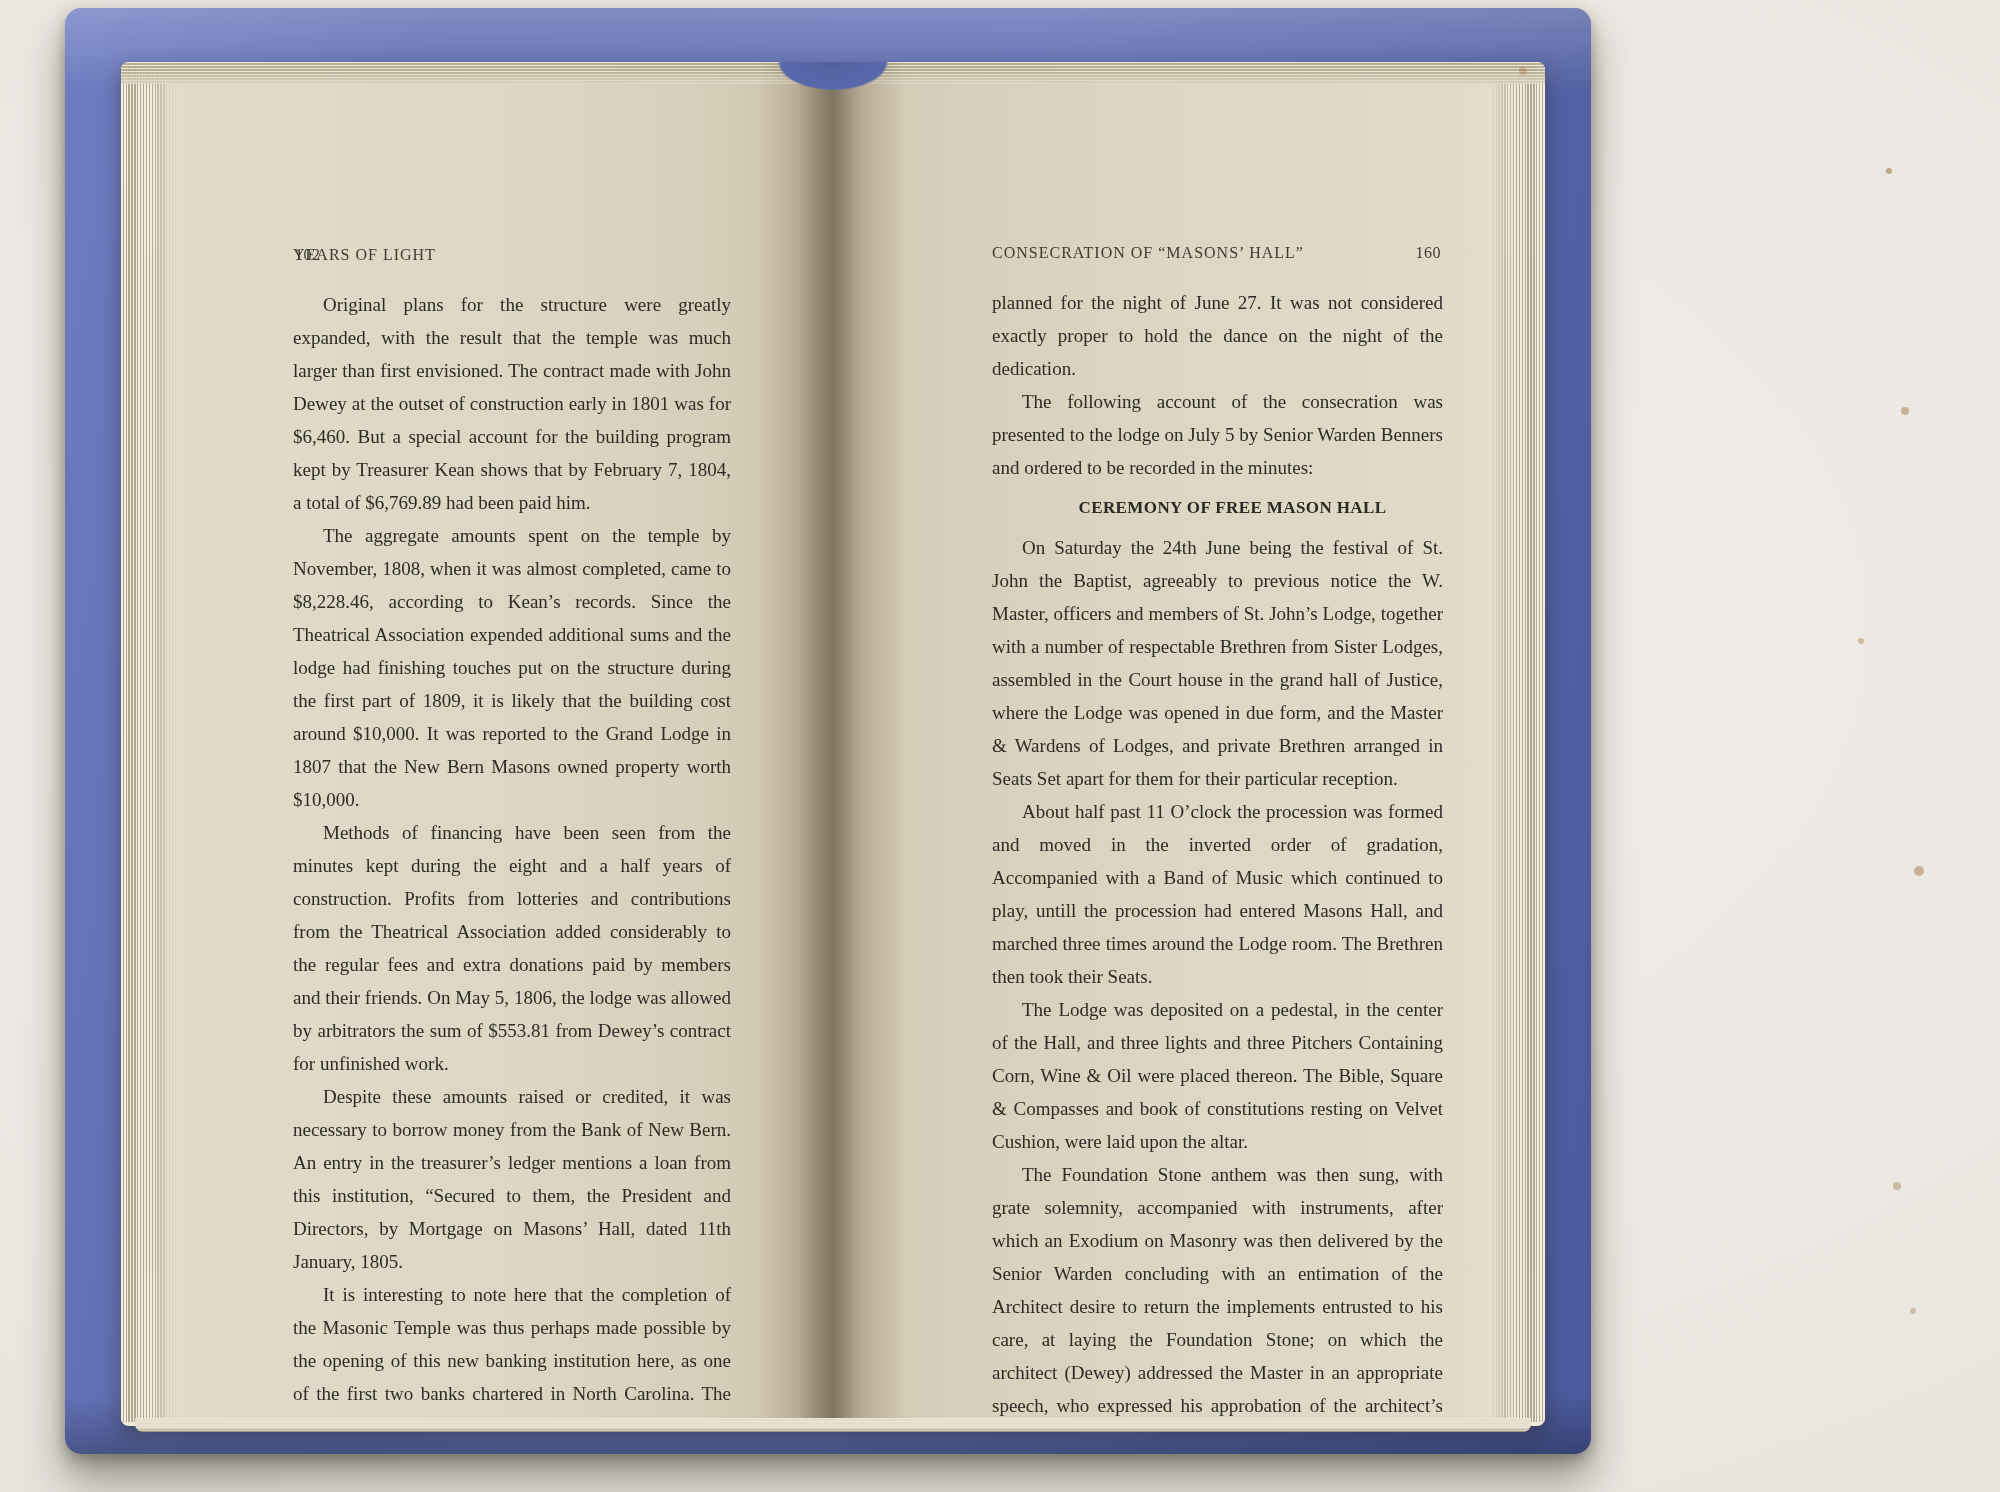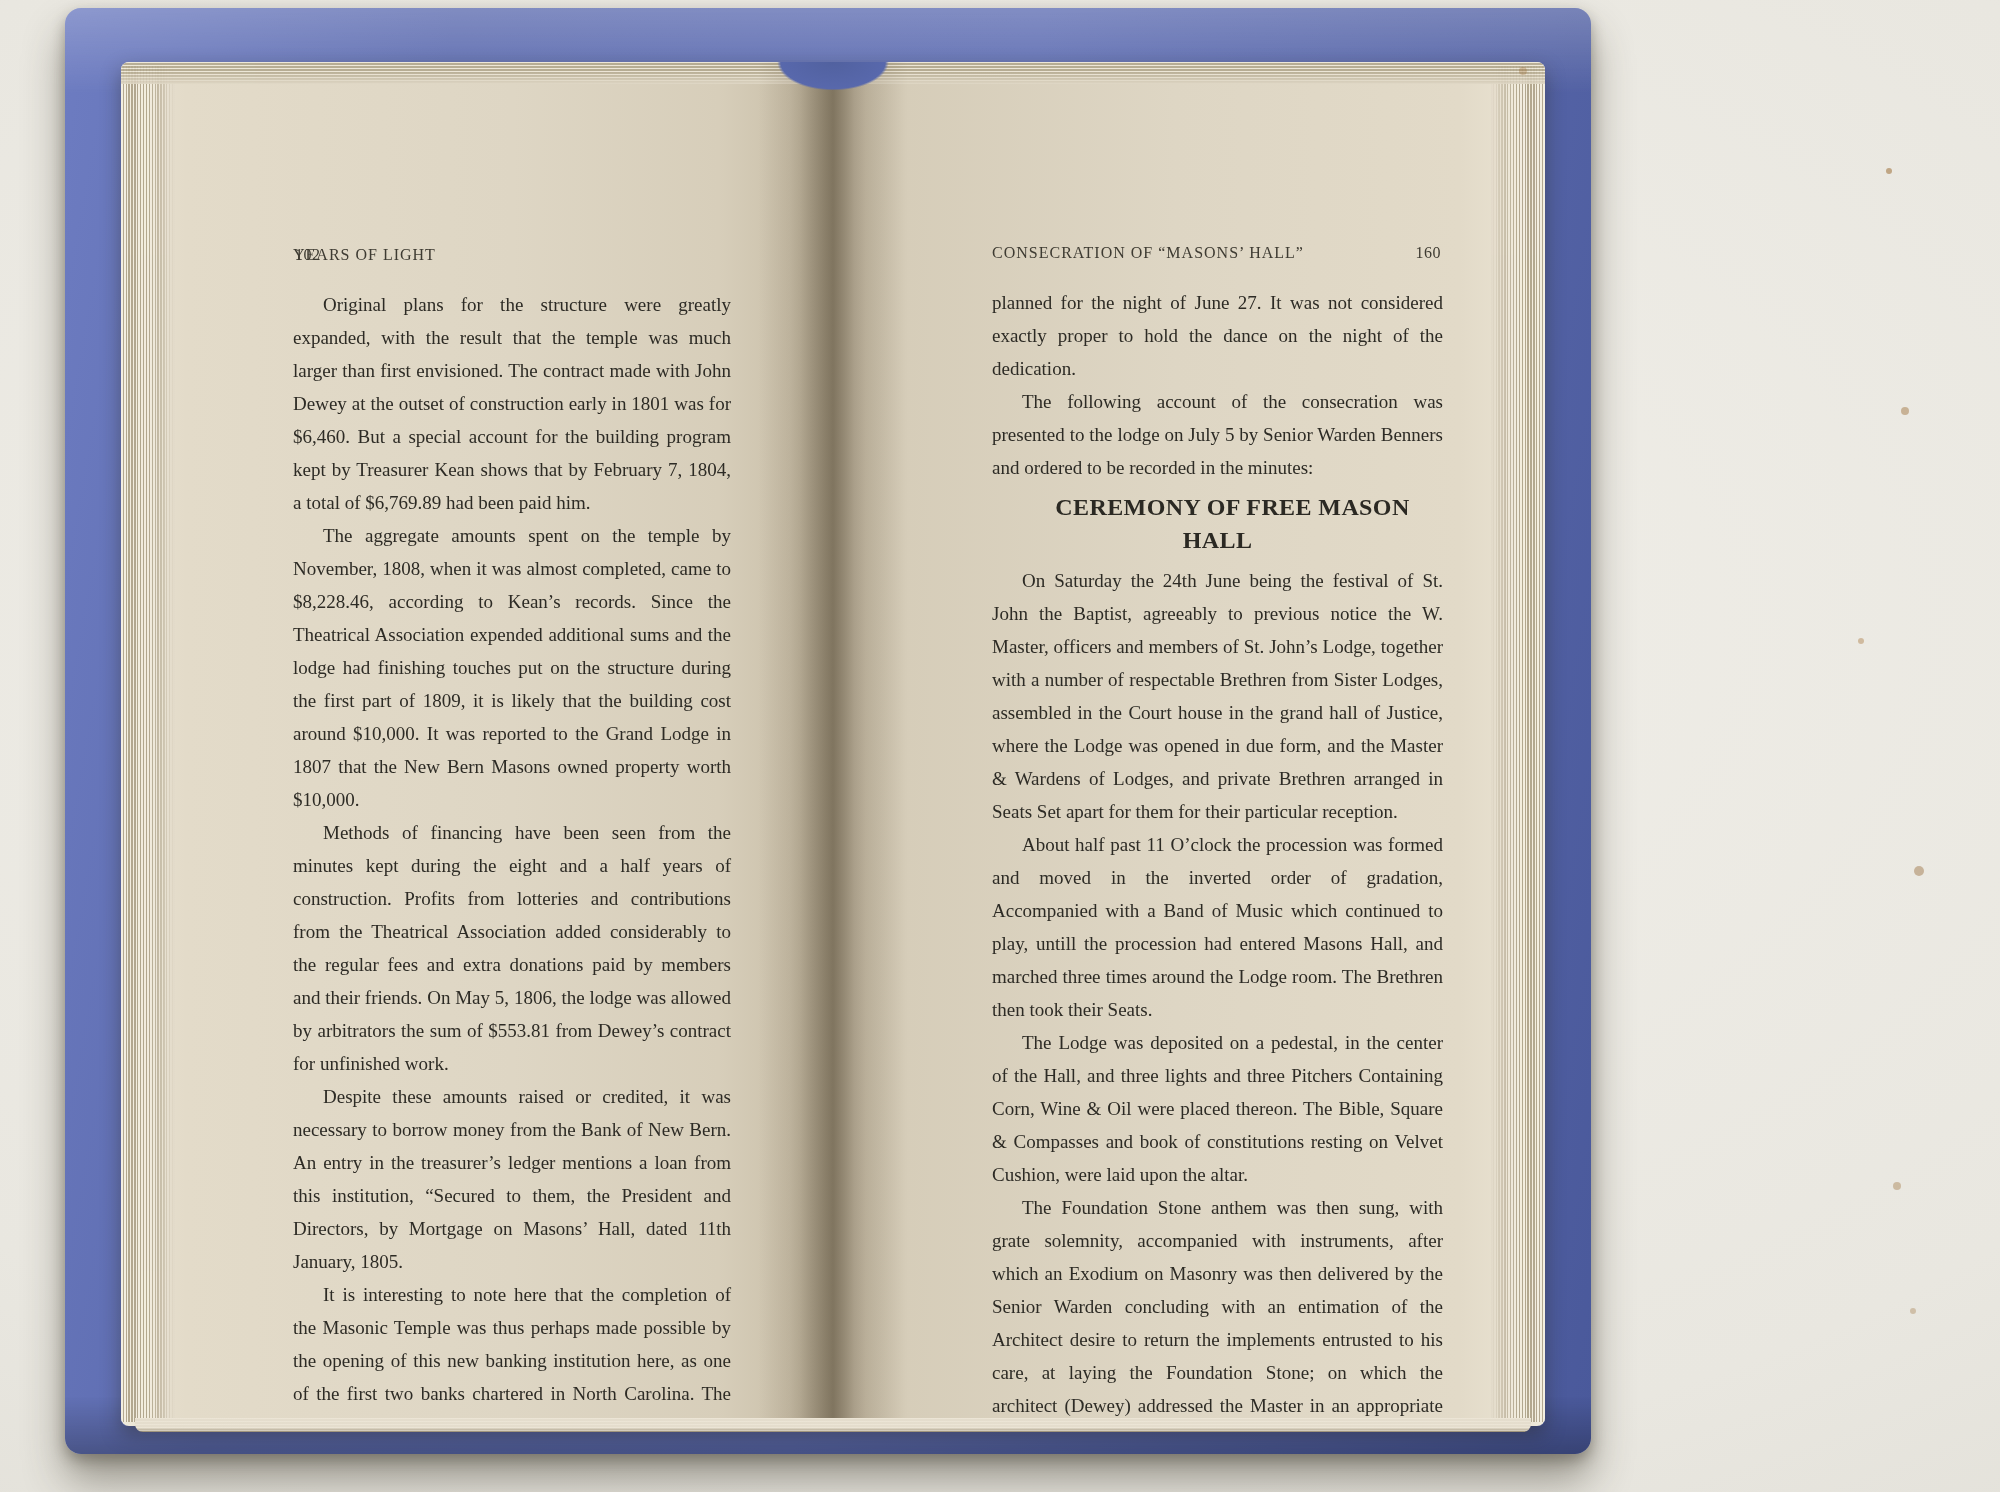--- a/index.html
+++ b/index.html
@@ -111,21 +111,21 @@
   }
   .running-head .title { position:absolute; left:0; right:0; }
   .running-head .folio-left  { position:absolute; left:2px;  letter-spacing:.5px; }
   .running-head .folio-right { position:absolute; right:2px; letter-spacing:.5px; }
 
   .body-text { font-size:19px; line-height:33px; text-align:justify; }
   .body-text p { text-indent:30px; }
   .body-text p.no-indent { text-indent:0; }
 
   .section-heading {
-    text-align:center; font-weight:bold; font-size:24px;
+    text-align:center; font-weight:bold; font-size:17px;
     letter-spacing:.4px; color:#2b2923;
     margin:7px 0 7px; text-indent:0;
   }
 
   .foxing {
     position:absolute; left:1886px; top:168px; width:6px; height:6px;
     border-radius:50%; background:rgba(150,100,40,.5);
     box-shadow:
       16px 240px 0 1px rgba(150,100,40,.42),
       -28px 470px 0 0   rgba(165,115,55,.40),

